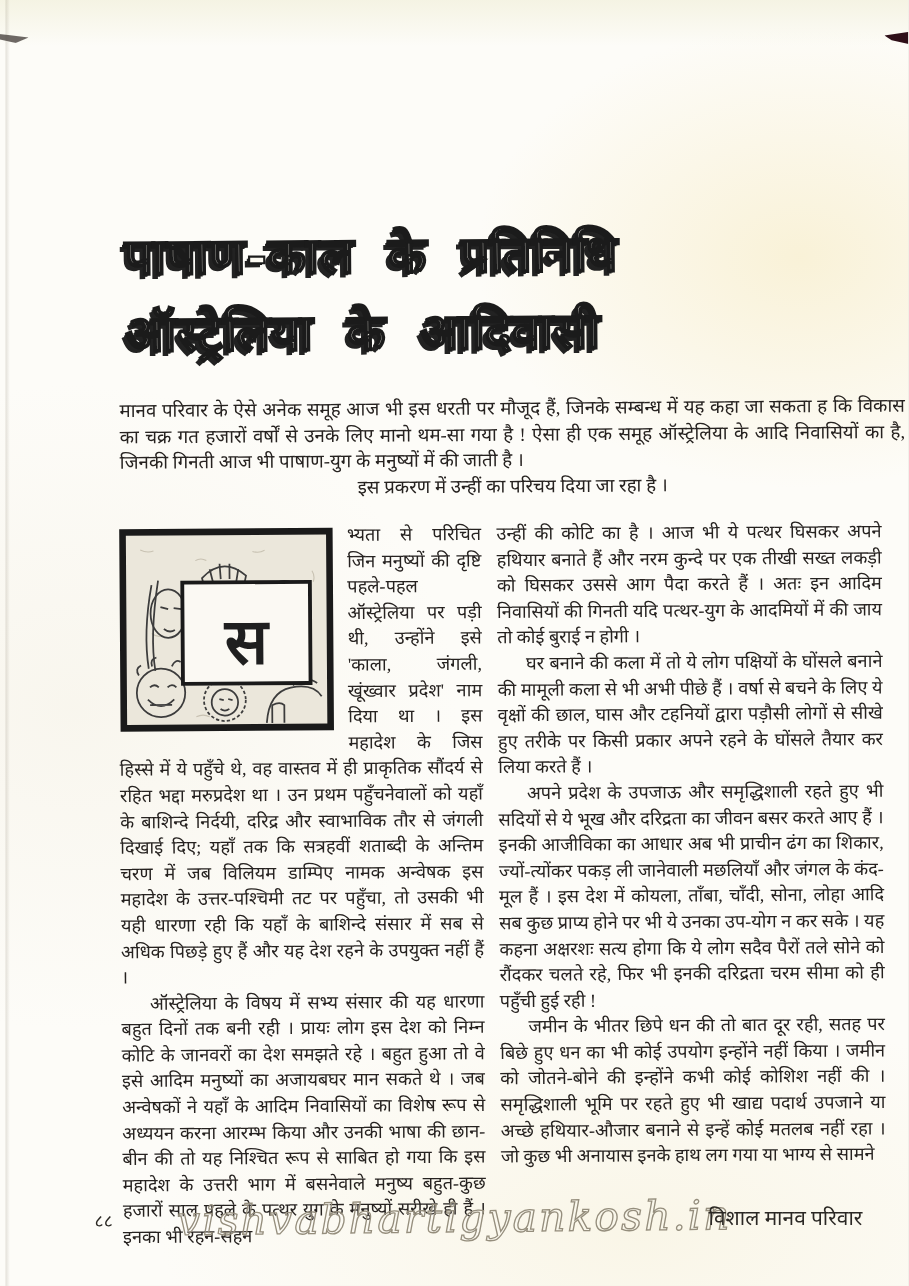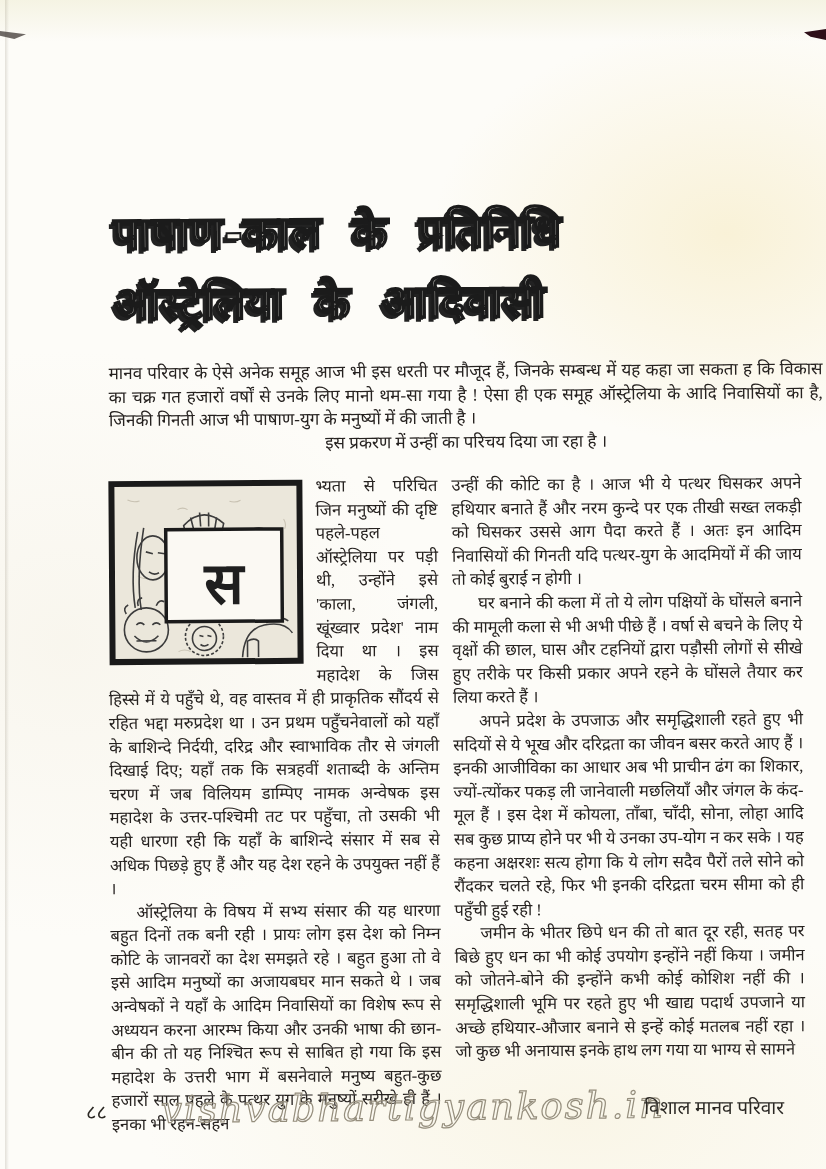--- a/index.html
+++ b/index.html
@@ -48,21 +48,21 @@
     font-size:16.5px; line-height:23.6px; text-align:justify;
   }
   .col-left  { width:330px; }
   .col-right { width:350px; }
   .body-para { margin:0; }
   .body-para.indent { text-indent:26px; }
 
   .illustration { float:left; width:196px; height:186px; margin:4px 12px 2px 0; }
 
   .footer { position:absolute; left:0; top:1086px; width:826px; height:64px; }
-  .page-number { position:absolute; left:86px; top:12px; font-size:20px; color:#2b2824; }
+  .page-number { position:absolute; left:86px; top:12px; font-size:16px; color:#2b2824; }
   .watermark {
     position:absolute; left:50%; top:0; transform:translateX(-50%) rotate(-0.6deg);
     font-family:"DejaVu Serif", serif; font-style:italic;
     font-size:37px; letter-spacing:2px; white-space:nowrap;
     color:#a59d8e;
     -webkit-text-fill-color:rgba(255,255,255,0.12);
     -webkit-text-stroke:1.2px #958e7d;
   }
   .running-title { position:absolute; right:42px; top:8px; font-size:19px; color:#2b2824; }
 </style>

